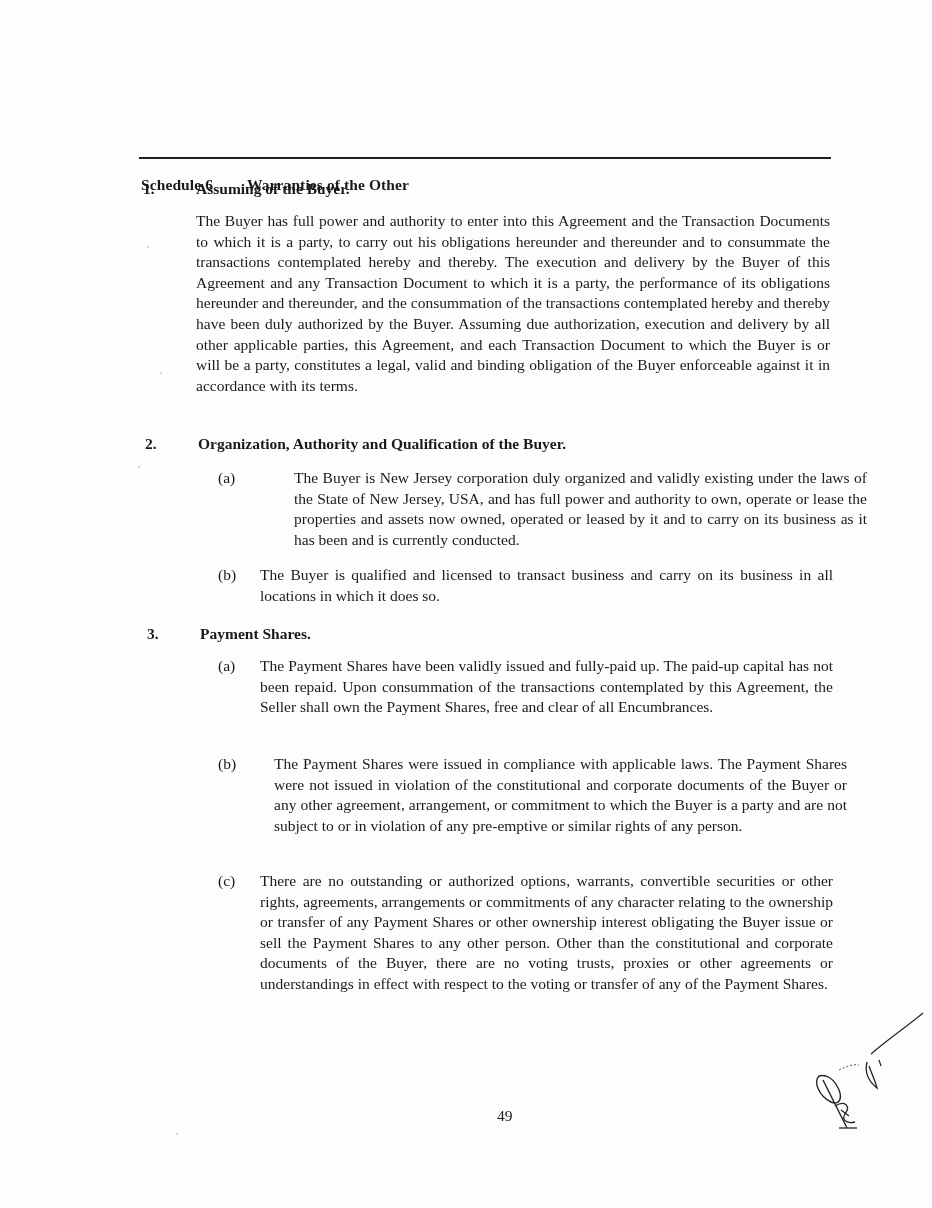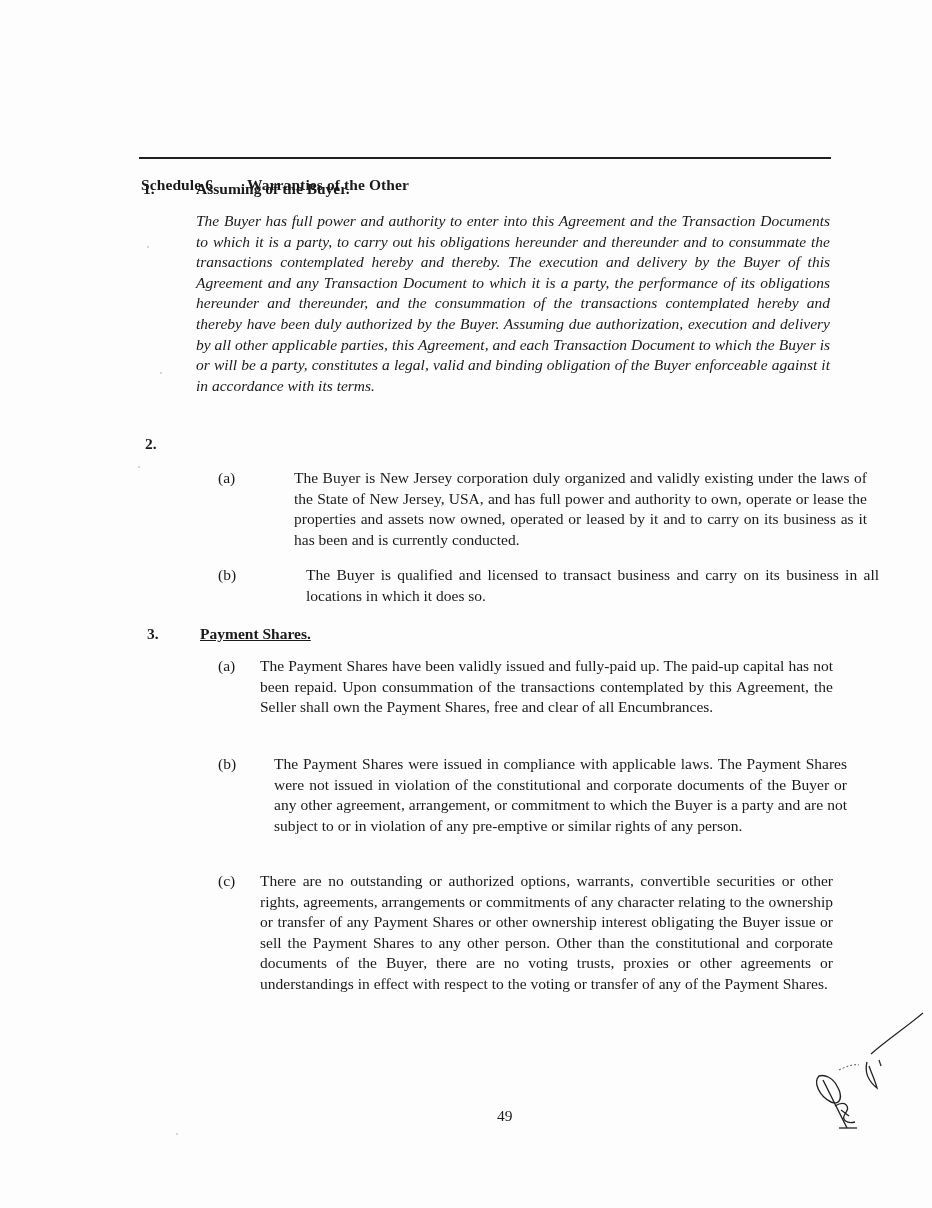--- a/index.html
+++ b/index.html
@@ -53,21 +53,20 @@
     }
     .section-heading .title {
       position: absolute;
       white-space: nowrap;
     }
     .para {
       position: absolute;
       font-size: 15.5px;
       line-height: 20.6px;
       text-align: justify;
-      font-style: italic;
     }
     .item {
       position: absolute;
       font-size: 15.5px;
       line-height: 20.6px;
     }
     .item .label {
       position: absolute;
       left: 0;
       top: 0;
@@ -109,33 +108,34 @@
   <div class="schedule-rule"></div>
 
   <div class="section-heading" style="left:143px; top:179px; width:690px; height:20px;">
     <span class="num">1.</span>
     <span class="title" style="left:53px;">Assuming of the Buyer.</span>
   </div>
   <div class="para" style="left:196px; top:211px; width:634px;">The Buyer has full power and authority to enter into this Agreement and the Transaction Documents to which it is a party, to carry out his obligations hereunder and thereunder and to consummate the transactions contemplated hereby and thereby. The execution and delivery by the Buyer of this Agreement and any Transaction Document to which it is a party, the performance of its obligations hereunder and thereunder, and the consummation of the transactions contemplated hereby and thereby have been duly authorized by the Buyer. Assuming due authorization, execution and delivery by all other applicable parties, this Agreement, and each Transaction Document to which the Buyer is or will be a party, constitutes a legal, valid and binding obligation of the Buyer enforceable against it in accordance with its terms.</div>
 
   <div class="section-heading" style="left:145px; top:434px; width:690px; height:20px;">
     <span class="num">2.</span>
+    <span class="title" style="left:53px;">Organization, Authority and Qualification of the Buyer.</span>
   </div>
   <div class="item" style="left:218px; top:468px; width:615px; height:84px;">
     <span class="label">(a)</span>
     <div class="text" style="width:573px;margin-left:34px;">The Buyer is New Jersey corporation duly organized and validly existing under the laws of the State of New Jersey, USA, and has full power and authority to own, operate or lease the properties and assets now owned, operated or leased by it and to carry on its business as it has been and is currently conducted.</div>
   </div>
   <div class="item" style="left:218px; top:565px; width:615px; height:42px;">
     <span class="label">(b)</span>
-    <div class="text" style="width:573px;margin-left:46px;">The Buyer is qualified and licensed to transact business and carry on its business in all locations in which it does so.</div>
+    <div class="text" style="width:573px;">The Buyer is qualified and licensed to transact business and carry on its business in all locations in which it does so.</div>
   </div>
 
   <div class="section-heading" style="left:147px; top:624px; width:690px; height:20px;">
     <span class="num">3.</span>
-    <span class="title" style="left:53px;text-decoration:underline;">Payment Shares.</span>
+    <span class="title" style="left:53px;">Payment Shares.</span>
   </div>
   <div class="item" style="left:218px; top:656px; width:615px; height:84px;">
     <span class="label">(a)</span>
     <div class="text" style="width:573px;">The Payment Shares have been validly issued and fully-paid up. The paid-up capital has not been repaid. Upon consummation of the transactions contemplated by this Agreement, the Seller shall own the Payment Shares, free and clear of all Encumbrances.</div>
   </div>
   <div class="item" style="left:218px; top:754px; width:615px; height:104px;">
     <span class="label">(b)</span>
     <div class="text" style="width:573px;margin-left:14px;">The Payment Shares were issued in compliance with applicable laws. The Payment Shares were not issued in violation of the constitutional and corporate documents of the Buyer or any other agreement, arrangement, or commitment to which the Buyer is a party and are not subject to or in violation of any pre-emptive or similar rights of any person.</div>
   </div>
   <div class="item" style="left:218px; top:871px; width:615px; height:145px;">

